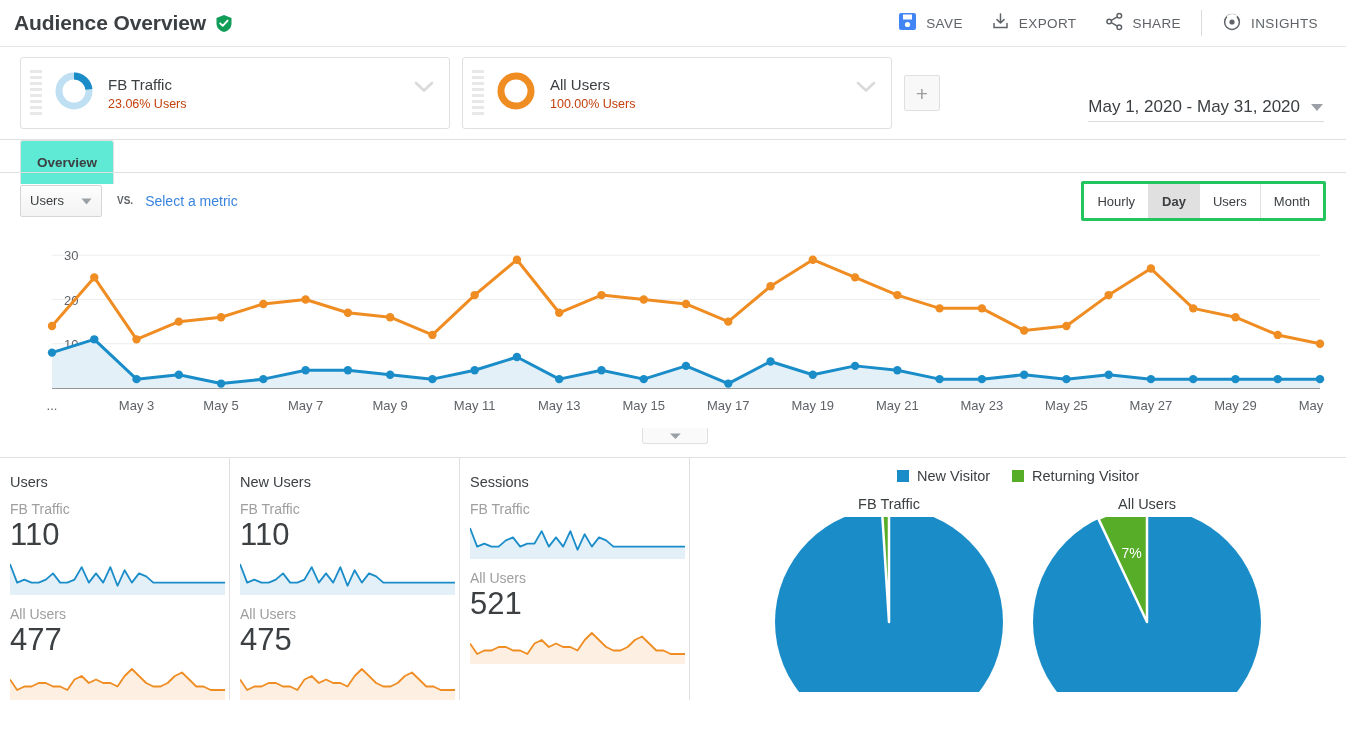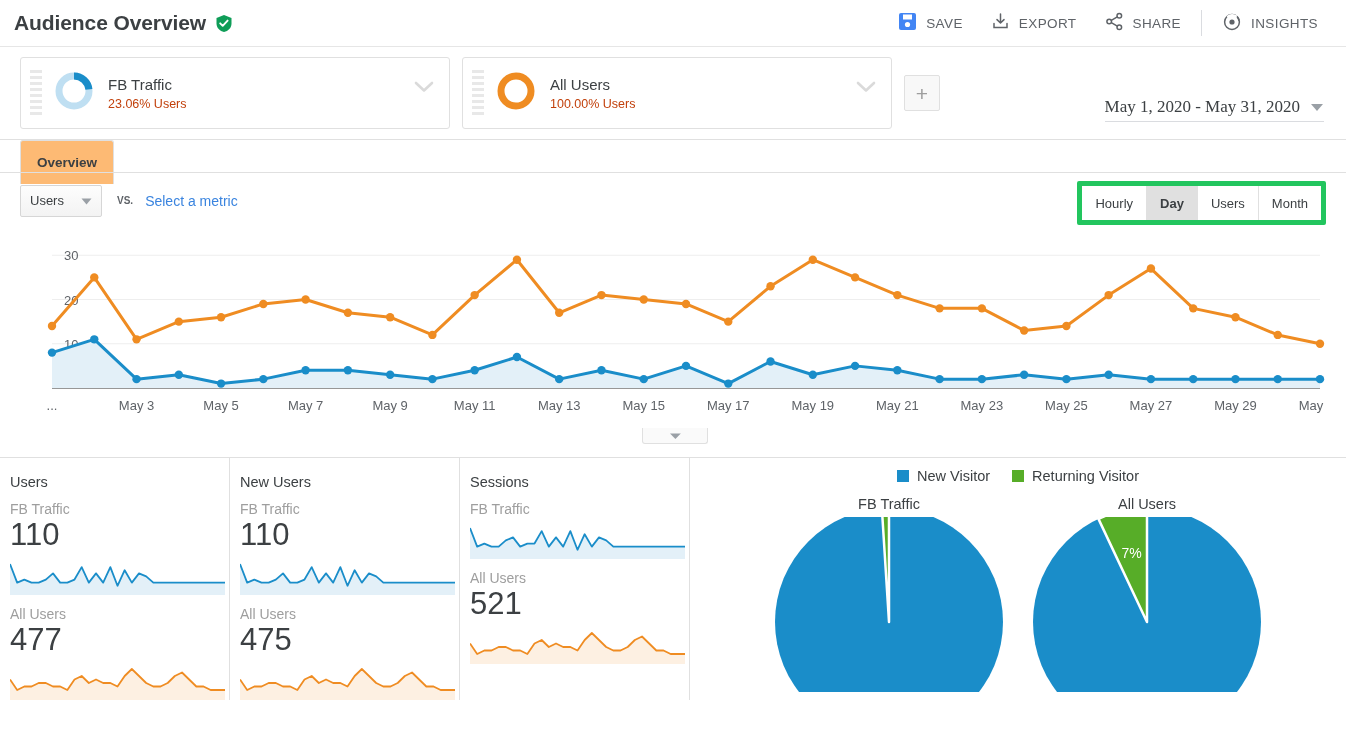--- a/index.html
+++ b/index.html
@@ -64,34 +64,33 @@
     width: 36px; height: 36px; border: 1px solid #e0e0e0; border-radius: 2px;
     background: #f8f8f8; color: #9e9e9e; font-size: 21px;
     display: flex; align-items: center; justify-content: center;
     cursor: pointer; line-height: 1;
   }
   .daterange {
     position: absolute; right: 22px; top: 50px;
     display: flex; align-items: center; gap: 10px;
     border-bottom: 1px solid #dadce0; padding-bottom: 4px;
     cursor: pointer;
-    font-family: Liberation Serif, serif;
   }
   .daterange-text { font-size: 17px; color: #3c4043; }
 
   
   .tabrow { height: 33px; position: relative; background: #fff; }
   .tab {
     position: absolute; left: 20px; top: 0;
     height: 44px; padding: 0 16px;
     border: 1px solid #e0e0e0; border-bottom: none;
     border-radius: 3px 3px 0 0;
     display: flex; align-items: center;
     font-size: 13.5px; font-weight: bold; color: #3c4043;
-    background: #fdba74; cursor: pointer;
+    background: #5eead4; cursor: pointer;
   }
   .tabrow:after {
     content: ""; position: absolute; left: 0; right: 0; bottom: 0;
     height: 1px; background: #e0e0e0;
   }
 
   
   .panel { position: relative; padding: 0 20px; }
 
   .metricrow {
@@ -102,21 +101,21 @@
     width: 82px; height: 32px; padding: 0 9px;
     border: 1px solid #d6d6d6; border-radius: 2px;
     background: linear-gradient(#fdfdfd,#f3f3f3);
     font-size: 13px; color: #3c4043; cursor: pointer;
   }
   .vs-label { margin-left: 15px; font-size: 10px; color: #5f6368; font-weight: bold; }
   .select-metric { margin-left: 12px; font-size: 14px; color: #3a84df; cursor: pointer; }
 
   .granularity {
     position: absolute; right: 0; top: 8px;
-    display: flex; border: 5px solid #22c55e; border-radius: 2px;
+    display: flex; border: 3px solid #22c55e; border-radius: 2px;
     overflow: hidden; background: #fff;
   }
   .gran-btn {
     padding: 0 13px; height: 34px; display: flex; align-items: center;
     font-size: 13px; color: #3c4043; cursor: pointer;
     border-right: 1px solid #e0e0e0; background: #fff;
   }
   .gran-btn:last-child { border-right: none; }
   .gran-btn.active { background: #e0e0e0; font-weight: bold; }
 

